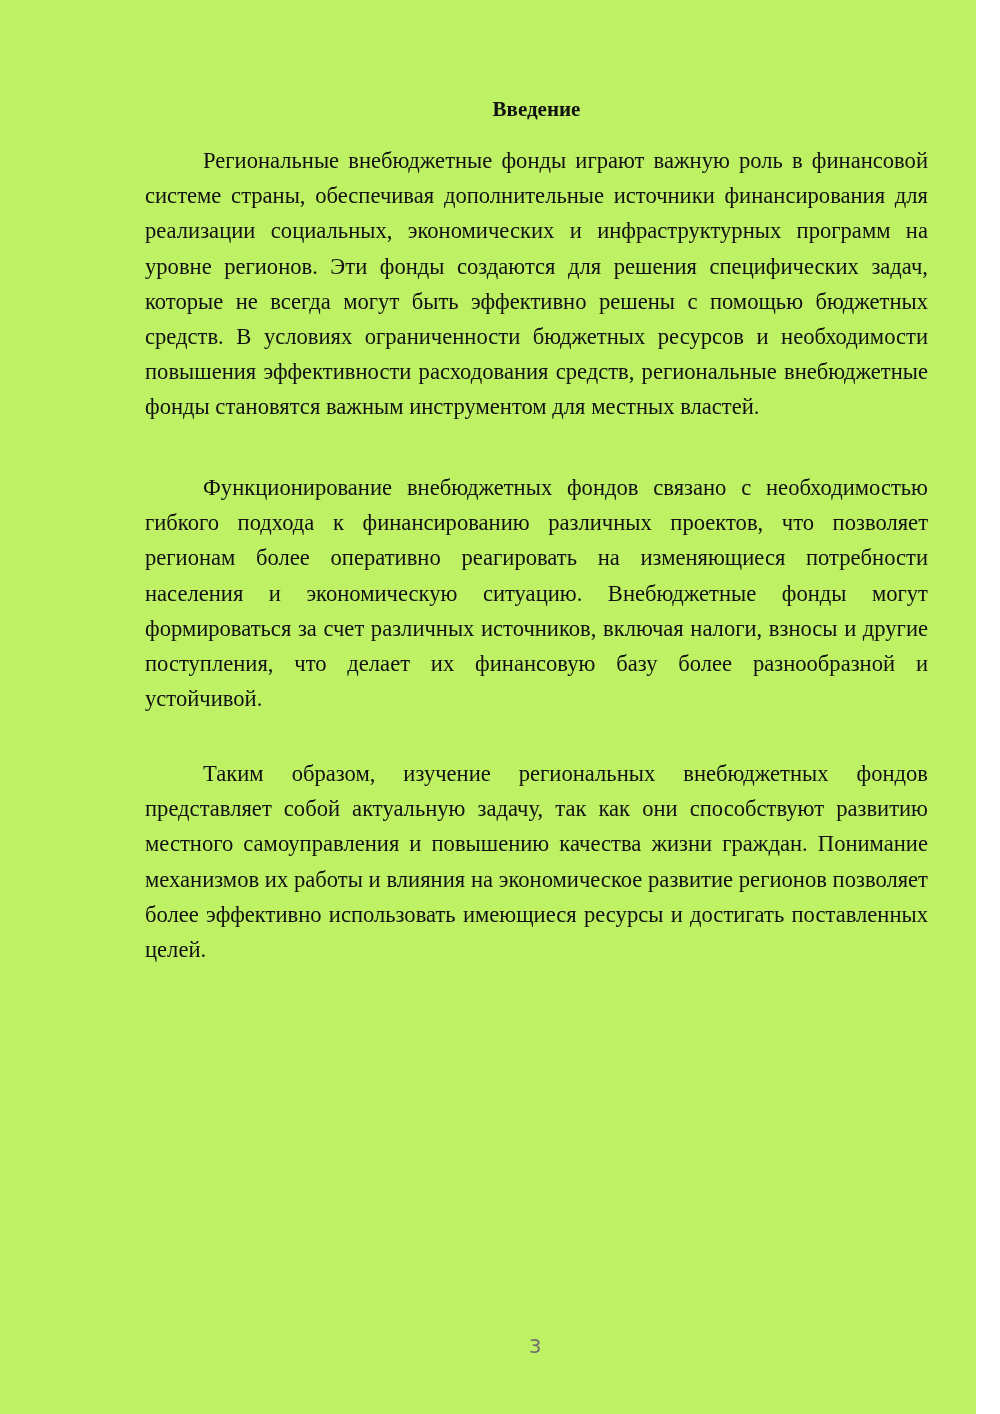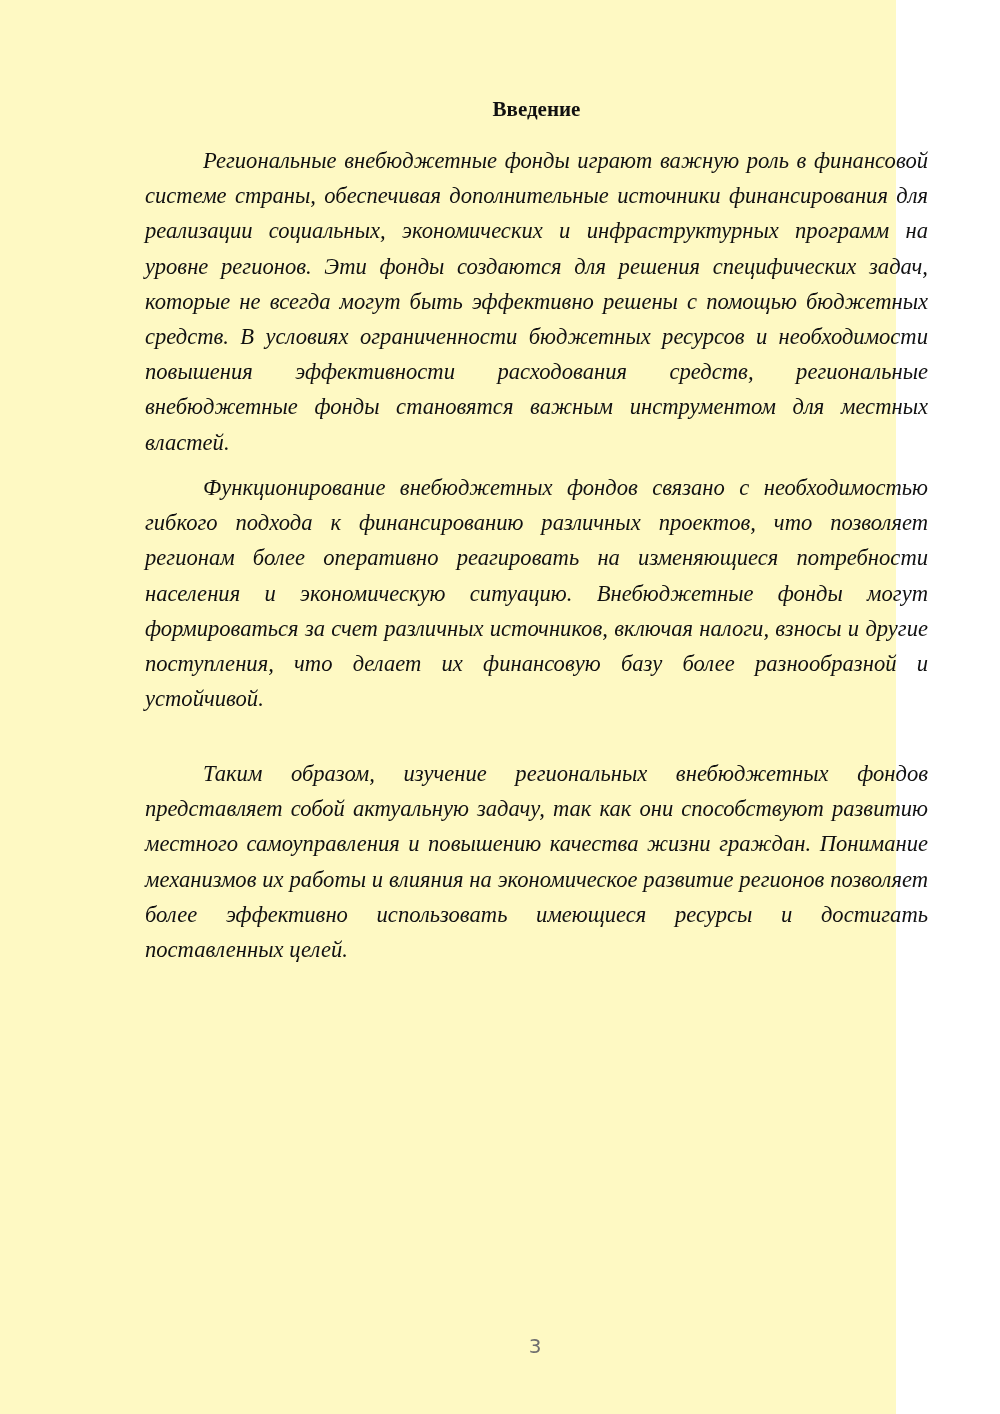--- a/index.html
+++ b/index.html
@@ -1,28 +1,27 @@
 <!DOCTYPE html>
 <html><head>
 <meta charset="utf-8">
 <style>
   html, body { margin: 0; padding: 0; background: #ffffff; }
   body { width: 1000px; height: 1414px; position: relative; overflow: hidden; }
   .page {
-    position: absolute; left: 0; top: 0; width: 896px; height: 1414px;
-    background: #fef9c3; color: #111111;
+    position: absolute; left: 0; top: 0; width: 976px; height: 1414px;
+    background: #bef264; color: #111111;
     font-family: "Liberation Serif", serif;
   }
   .title-wrap { position: absolute; left: 145px; width: 783px; top: 97px; text-align: center; font-weight: bold; font-size: 21px; }
   .para {
     position: absolute; left: 145px; width: 783px;
     font-size: 22.6px; line-height: 35.2px;
     text-align: justify; text-indent: 58px;
     margin: 0;
-    font-style: italic;
   }
   .p1 { top: 143px; }
   .p2 { top: 470px; }
   .p3 { top: 756px; }
   .pn-wrap { position: absolute; left: 510px; width: 50px; top: 1334px; text-align: center; font-family: "DejaVu Sans", sans-serif; font-size: 20px; color: #6e6e6e; }
 </style>
 </head>
 <body>
 
 <div class="page">

